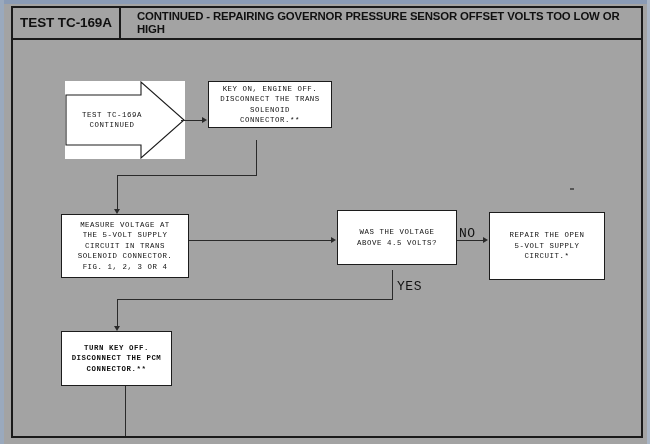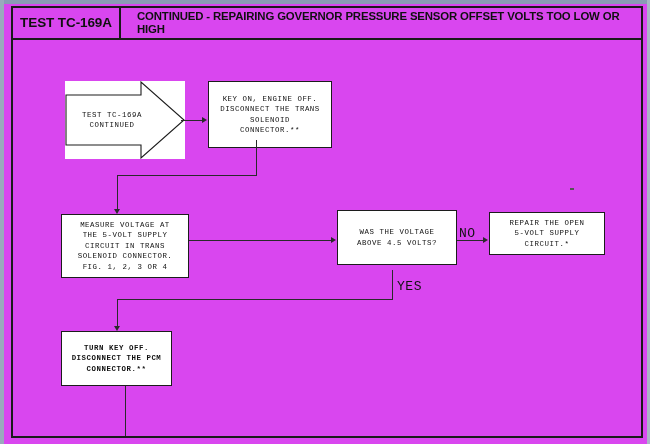--- a/index.html
+++ b/index.html
@@ -4,21 +4,21 @@
 <style>
   html, body {
     margin: 0;
     padding: 0;
     background: #ffffff;
   }
   #page {
     position: relative;
     width: 650px;
     height: 444px;
-    background: #d946ef;
+    background: #a3a3a3;
     overflow: hidden;
     font-family: "Liberation Sans", sans-serif;
   }
 
   
   .scan-edge-top {
     position: absolute;
     left: 0; top: 0;
     width: 650px; height: 4px;
     background: #8a9bb5;
@@ -180,21 +180,21 @@
       <svg class="arrowblk-svg" width="120" height="78" viewBox="0 0 120 78">
         <polygon points="1,14 76,14 76,1 119,39 76,77 76,64 1,64" fill="#ffffff" stroke="#1c1c1c" stroke-width="1.1"></polygon>
       </svg>
       <div class="arrowblk-label">TEST TC-169A
 CONTINUED</div>
     </div>
 
     <div class="ln h" style="left:168px; top:78px; width:22px;"></div>
     <div class="arrowhead right" style="left:189px; top:74.8px;"></div>
 
-    <div class="node box" style="left:195px; top:39px; width:124px; height:67px;">
+    <div class="node box" style="left:195px; top:39px; width:124px; height:47px;">
       <span>KEY ON, ENGINE OFF.
 DISCONNECT THE TRANS
 SOLENOID
 CONNECTOR.**</span>
     </div>
 
     <div class="ln v" style="left:243px; top:98px; height:36px;"></div>
     <div class="ln h" style="left:104px; top:133px; width:140px;"></div>
     <div class="ln v" style="left:104px; top:133px; height:36px;"></div>
     <div class="arrowhead down" style="left:100.8px; top:167px;"></div>
@@ -212,21 +212,21 @@
 
     <div class="node box" style="left:324px; top:168px; width:120px; height:55px;">
       <span>WAS THE VOLTAGE
 ABOVE 4.5 VOLTS?</span>
     </div>
 
     <div class="ln h" style="left:444px; top:198px; width:28px;"></div>
     <div class="arrowhead right" style="left:470px; top:194.8px;"></div>
     <div class="edge-label" style="left:446px; top:184px;">NO</div>
 
-    <div class="node box" style="left:476px; top:170px; width:116px; height:43px;">
+    <div class="node box" style="left:476px; top:170px; width:116px; height:68px;">
       <span>REPAIR THE OPEN
 5-VOLT SUPPLY
 CIRCUIT.*</span>
     </div>
 
     <div class="ln v" style="left:379px; top:228px; height:30px;"></div>
     <div class="ln h" style="left:104px; top:257px; width:276px;"></div>
     <div class="ln v" style="left:104px; top:257px; height:29px;"></div>
     <div class="arrowhead down" style="left:100.8px; top:284px;"></div>
     <div class="edge-label" style="left:384px; top:237px;">YES</div>

